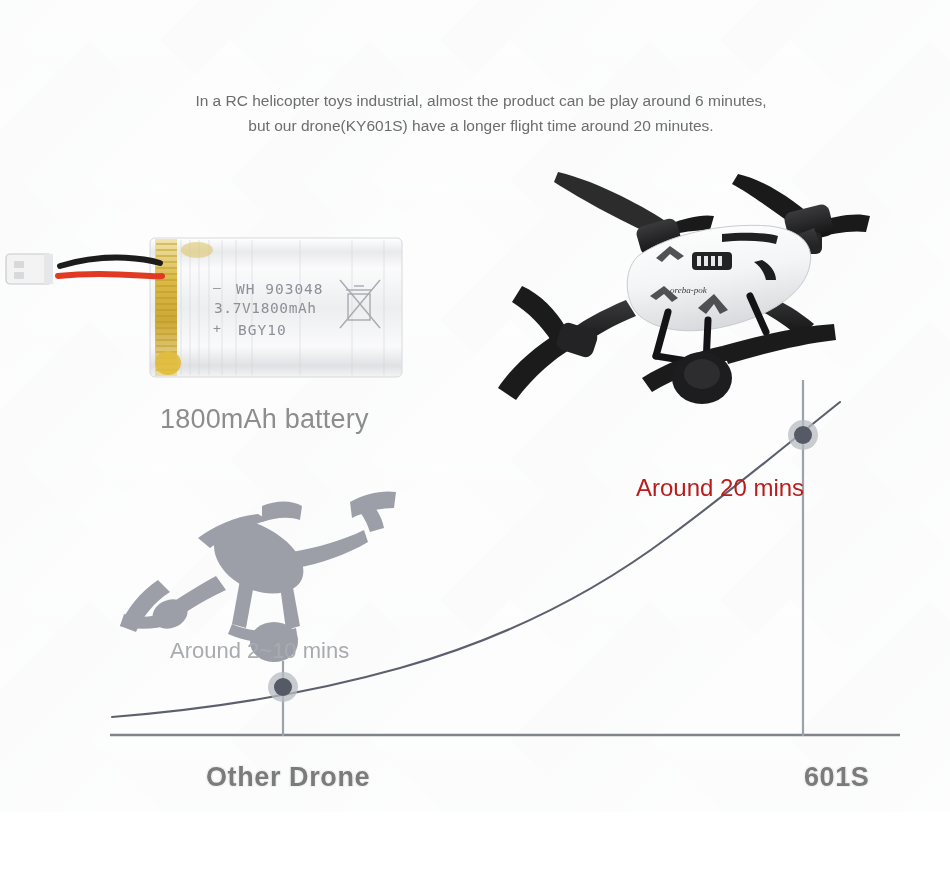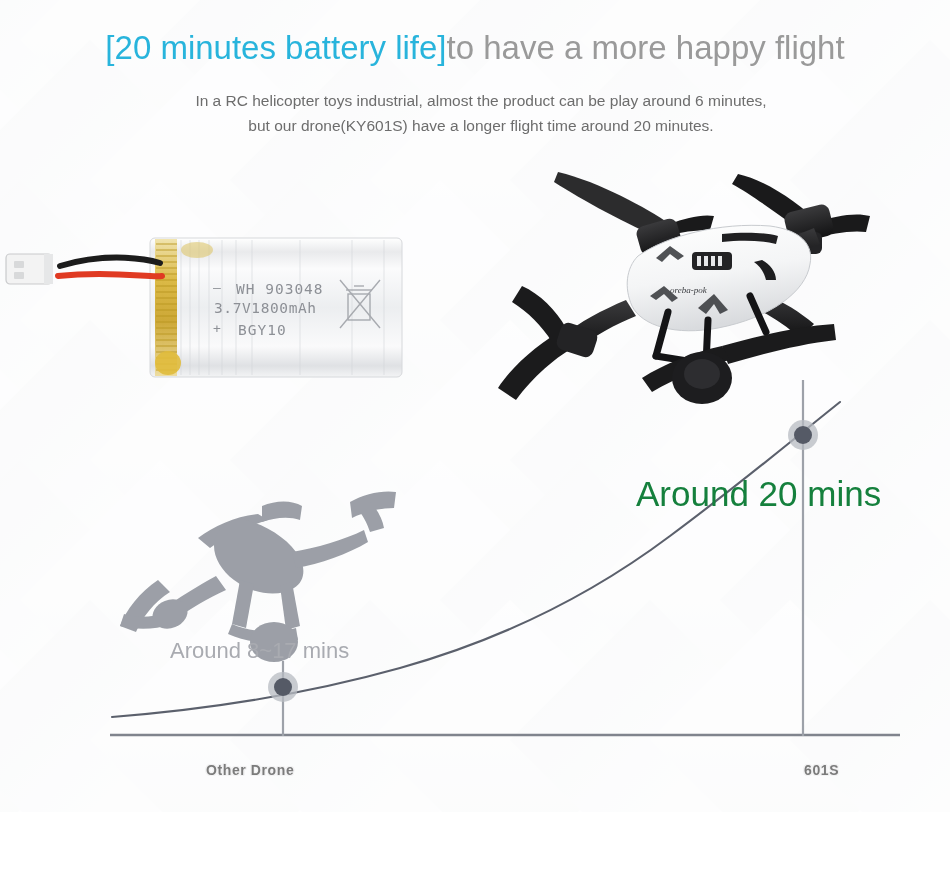--- a/index.html
+++ b/index.html
@@ -105,33 +105,33 @@
   }
   .chart-label {
     position: absolute;
     color: #a8aab0;
     white-space: nowrap;
     font-weight: 400;
   }
   .lbl-high {
     left: 636px;
     top: 474px;
-    font-size: 35px;
-    color: #15803d;
+    font-size: 24px;
+    color: #b91c1c;
   }
   .lbl-low {
     left: 170px;
     top: 638px;
     font-size: 22px;
     color: #a9abb1;
   }
 
   .axis-name {
     position: absolute;
-    font-size: 14px;
+    font-size: 27px;
     font-weight: 700;
     color: #7b7b7b;
     letter-spacing: .6px;
     white-space: nowrap;
     -webkit-text-stroke: 0.9px #ffffff;
     paint-order: stroke fill;
     text-shadow:
        1.4px 0 0 #f2f2f3, -1.4px 0 0 #f2f2f3,
        0 1.4px 0 #f2f2f3, 0 -1.4px 0 #f2f2f3,
        1px 1px 0 #f2f2f3, -1px -1px 0 #f2f2f3,
@@ -207,23 +207,20 @@
         <polygon points="410,640 550,780 410,920 270,780" fill="url(#gSoft)"></polygon>
         <polygon points="550,640 690,780 550,920 410,780" fill="url(#gLight)"></polygon>
         <polygon points="690,640 830,780 690,920 550,780" fill="url(#gSoft)"></polygon>
         <polygon points="830,640 970,780 830,920 690,780" fill="url(#gLight)"></polygon>
         <polygon points="970,640 1110,780 970,920 830,780" fill="url(#gSoft)"></polygon>
       </g>
       <rect x="0" y="0" width="1040" height="900" fill="#ffffff" opacity="0.45"></rect>
     </svg>
   </div>
 
-  <div class="headline">
-    <span class="hl-accent">[20 minutes battery life]</span><span>to have a more happy flight</span>
-  </div>
 
   <div class="subline">
     <div>In a RC helicopter toys industrial, almost the product can be play around 6 minutes,</div>
     <div>but our drone(KY601S) have a longer flight time around 20 minutes.</div>
   </div>
 
   <svg class="battery-art" viewBox="0 0 420 170">
     <defs>
       <linearGradient id="cellBody" x1="0" y1="0" x2="0" y2="1">
         <stop offset="0" stop-color="#ffffff"></stop>
@@ -311,20 +308,21 @@
     </g>
 
     <g>
       <rect x="6" y="36" width="46" height="30" rx="4" ry="4" fill="#f3f3f3" stroke="#c9cacc" stroke-width="1.2"></rect>
       <rect x="14" y="43" width="10" height="7" rx="1" fill="#d8d9da"></rect>
       <rect x="14" y="54" width="10" height="7" rx="1" fill="#d8d9da"></rect>
       <rect x="44" y="36" width="9" height="30" fill="#e6e7e8"></rect>
     </g>
   </svg>
 
+  <div class="caption-battery">1800mAh battery</div>
 
   <svg class="drone-art" viewBox="0 0 430 265">
     <defs>
       <linearGradient id="bodyWhite" x1="0" y1="0" x2="0.3" y2="1">
         <stop offset="0" stop-color="#ffffff"></stop>
         <stop offset="0.55" stop-color="#f4f5f6"></stop>
         <stop offset="1" stop-color="#d9dbde"></stop>
       </linearGradient>
       <linearGradient id="armDark" x1="0" y1="0" x2="0" y2="1">
         <stop offset="0" stop-color="#3a3a3c"></stop>
@@ -430,18 +428,18 @@
       <circle cx="283" cy="307" r="15" fill="#b7bbc2" opacity="0.75"></circle>
       <circle cx="283" cy="307" r="9" fill="#555a66"></circle>
     </g>
     <g>
       <circle cx="803" cy="55" r="15" fill="#b7bbc2" opacity="0.75"></circle>
       <circle cx="803" cy="55" r="9" fill="#555a66"></circle>
     </g>
   </svg>
 
   <div class="chart-label lbl-high">Around 20 mins</div>
-  <div class="chart-label lbl-low">Around 8~17 mins</div>
+  <div class="chart-label lbl-low">Around 2~10 mins</div>
 
   <div class="axis-name axis-other">Other Drone</div>
   <div class="axis-name axis-601s">601S</div>
 
 </div>
 
 </body></html>

